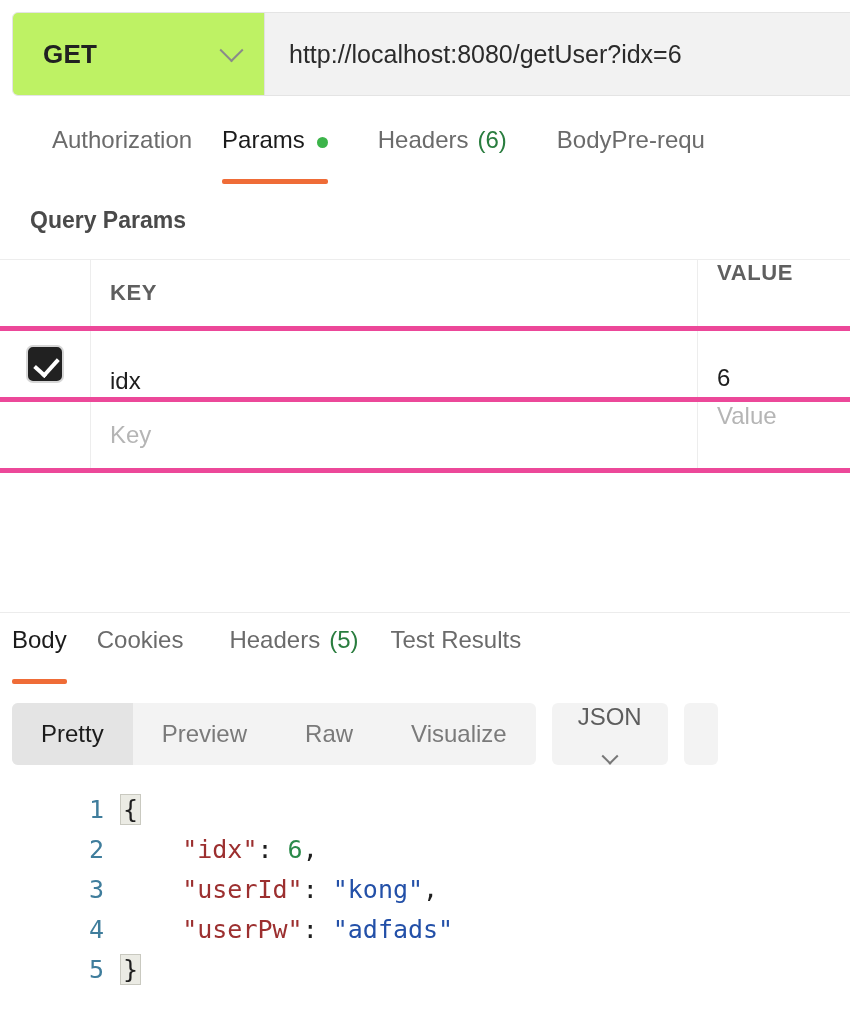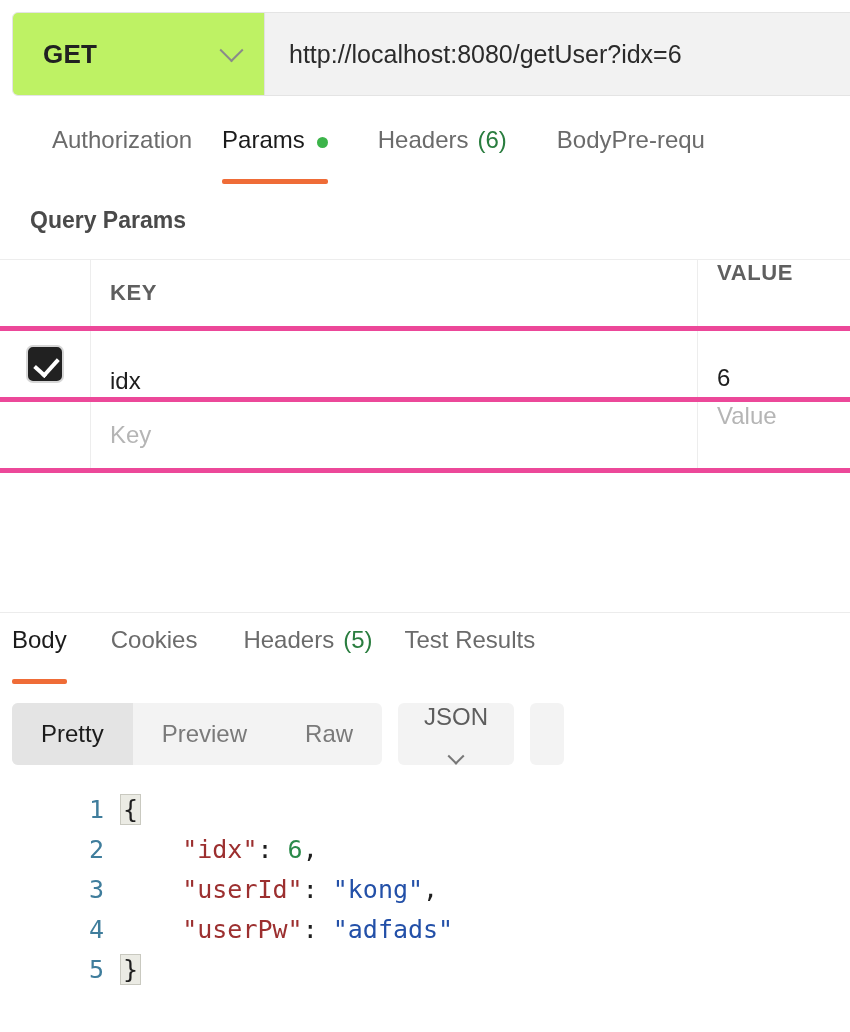--- a/index.html
+++ b/index.html
@@ -360,21 +360,21 @@
 
   </div>
 
   <div class="mid-div"></div>
 
   <div class="res-tabs">
     <div class="tab active" style="margin-left:12px;">
       <span>Body</span>
       <span class="ul"></span>
     </div>
-    <div class="tab" style="margin-left:44px;">
+    <div class="tab" style="margin-left:30px;">
       <span>Cookies</span>
     </div>
     <div class="tab" style="margin-left:46px;">
       <span>Headers</span>
       <span class="cnt">(5)</span>
     </div>
     <div class="tab" style="margin-left:32px;">
       <span>Test Results</span>
     </div>
   </div>
@@ -383,20 +383,23 @@
     <div class="seg">
       <div class="seg-item active">
         <span>Pretty</span>
       </div>
       <div class="seg-item">
         <span>Preview</span>
       </div>
       <div class="seg-item">
         <span>Raw</span>
       </div>
+      <div class="seg-item">
+        <span>Visualize</span>
+      </div>
     </div>
 
     <div class="pill">
       <span>JSON</span>
       <span class="chev sm"></span>
     </div>
 
     <div class="pill stub"></div>
   </div>
 

